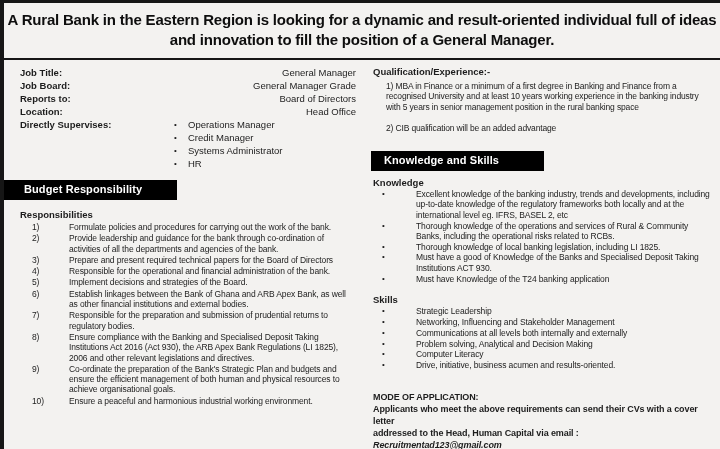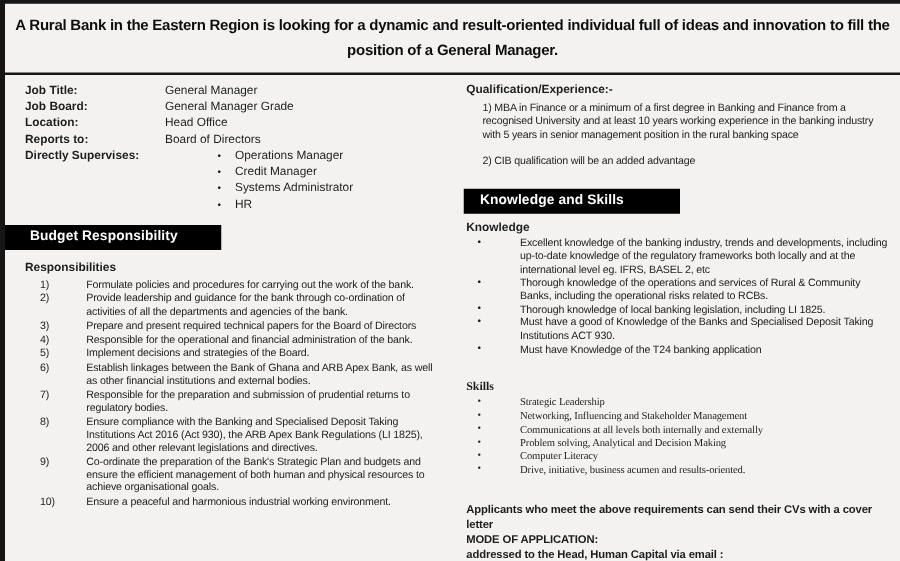--- a/index.html
+++ b/index.html
@@ -9,31 +9,31 @@
     background:#f3f2f0;
     border-top:3px solid #161616;
     border-left:4px solid #161616;
     font-family:"Liberation Sans","DejaVu Sans",sans-serif;
     color:#1d1d1d;
   }
   .title-box {
     border-bottom:2px solid #161616;
     padding:7px 2px 8px;
     text-align:center;
-    font-weight:bold; font-size:12px; line-height:20px;
+    font-weight:bold; font-size:15px; line-height:20px;
     letter-spacing:-0.2px; color:#0e0e0e;
   }
   .columns { display:flex; align-items:flex-start; }
   .col-left  { width:354px; padding:6px 2px 0 16px; }
   .col-right { width:362px; padding:6px 6px 0 15px; }
 
   
   .jd-row { display:flex; font-size:9.5px; line-height:13px; }
   .jd-label { width:112px; font-weight:bold; flex:none; }
-  .jd-value { flex:1; }
+  .jd-value { flex:1;text-align:right; }
   .sup-rows { flex:1; }
   .sup-item { display:flex; font-size:9.5px; line-height:13px; }
   .sup-item .bullet { width:14px; margin-left:42px; flex:none; text-align:left; font-size:8px; }
 
   
   .banner {
     background:#000000; color:#ffffff; font-weight:bold;
     font-size:11px; line-height:11px; letter-spacing:0.1px;
   }
   .banner-left  { width:173px; margin:10px 0 8px -16px; padding:4px 0 5px 20px; }
@@ -46,21 +46,21 @@
   .resp-num  { width:24px; margin-left:12px; flex:none; }
   .resp-text { flex:1; padding-left:13px; }
 
   
   .qual-p { font-size:8.5px; line-height:10.4px; letter-spacing:-0.15px; margin:3px 0 0 13px; }
   .qual-p2 { margin-top:11px; }
   .k-head { font-weight:bold; font-size:9.5px; line-height:12px; margin-top:2px; }
   .k-item { display:flex; font-size:8.5px; line-height:10.3px; letter-spacing:-0.12px; margin-top:0.5px; }
   .k-item .bullet { width:10px; margin-left:9px; flex:none; font-size:8px; }
   .k-item .k-text { flex:1; padding-left:24px; }
-  .skills-block { margin-top:20px;font-family:Liberation Serif, serif; }
+  .skills-block { margin-top:10px; }
   .s-item .k-text { padding-left:24px; }
 
   .app-block { margin-top:20px; font-weight:bold; font-size:9px; line-height:12px; letter-spacing:-0.1px; }
   .app-email { font-style:italic; }
 </style>
 </head>
 <body>
 
 <div class="page">
 
@@ -73,26 +73,26 @@
       <div>
         <div class="jd-row">
           <span class="jd-label">Job Title:</span>
           <span class="jd-value">General Manager</span>
         </div>
         <div class="jd-row">
           <span class="jd-label">Job Board:</span>
           <span class="jd-value">General Manager Grade</span>
         </div>
         <div class="jd-row">
+          <span class="jd-label">Reports to:</span>
+          <span class="jd-value">Board of Directors</span>
+        </div>
+        <div class="jd-row">
           <span class="jd-label">Location:</span>
           <span class="jd-value">Head Office</span>
-        </div>
-        <div class="jd-row">
-          <span class="jd-label">Reports to:</span>
-          <span class="jd-value">Board of Directors</span>
         </div>
         <div class="jd-row">
           <span class="jd-label">Directly Supervises:</span>
           <div class="sup-rows">
             <div class="sup-item">
               <span class="bullet">•</span>
               <span>Operations Manager</span>
             </div>
             <div class="sup-item">
               <span class="bullet">•</span>
@@ -216,21 +216,21 @@
           <span class="bullet">•</span>
           <span class="k-text">Computer Literacy</span>
         </div>
         <div class="k-item s-item">
           <span class="bullet">•</span>
           <span class="k-text">Drive, initiative, business acumen and results-oriented.</span>
         </div>
       </div>
 
       <div class="app-block">
+        <div>MODE OF APPLICATION:</div>
         <div>Applicants who meet the above requirements can send their CVs with a cover letter</div>
-        <div>MODE OF APPLICATION:</div>
         <div>addressed to the Head, Human Capital via email :</div>
         <div class="app-email">Recruitmentad123@gmail.com</div>
       </div>
 
     </div>
   </div>
 </div>
 
 </body></html>

